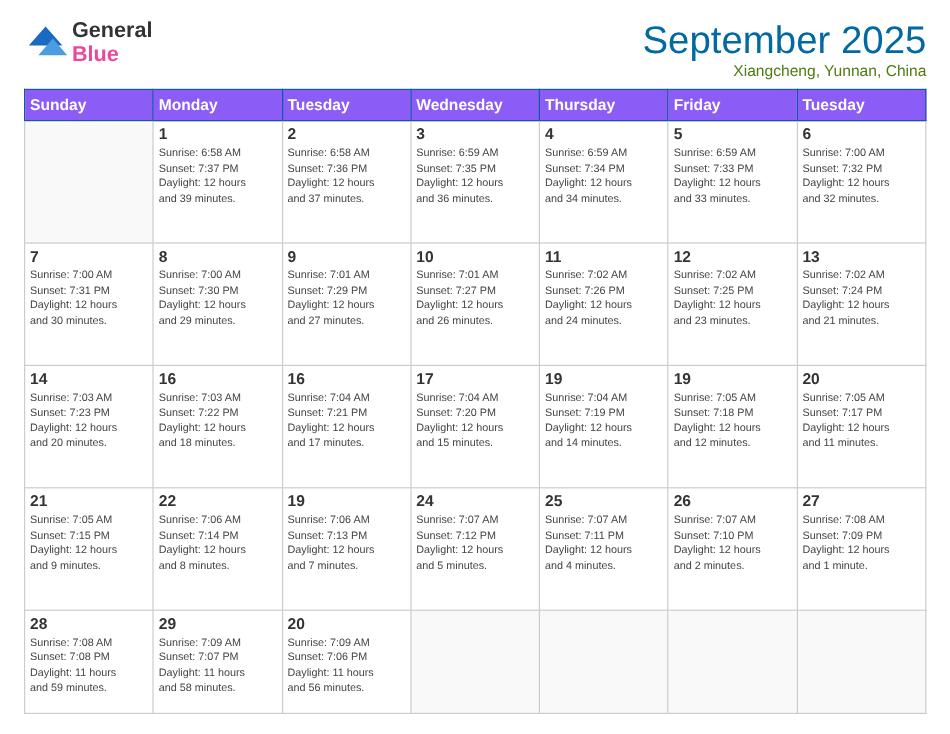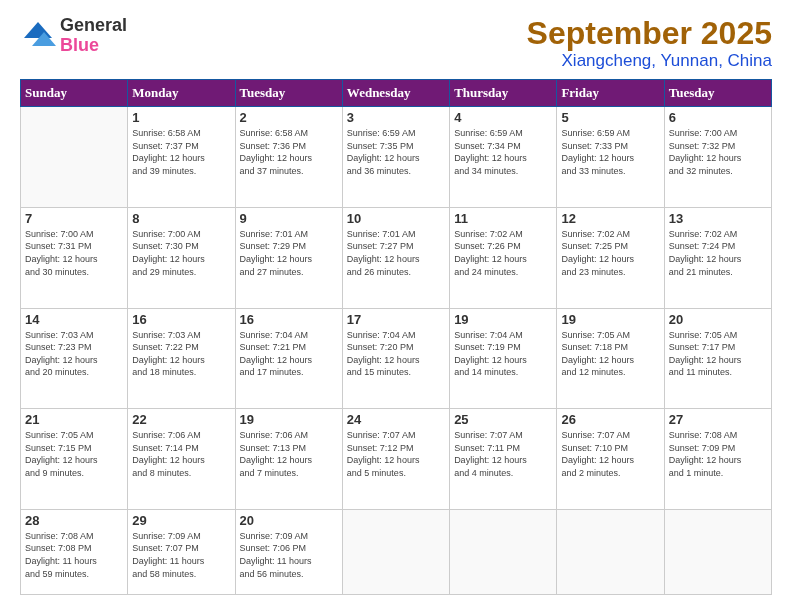--- a/index.html
+++ b/index.html
@@ -45,45 +45,44 @@
     }
     .logo-icon {
       width: 36px;
       height: 36px;
     }
     .title-block {
       text-align: right;
     }
     .main-title {
       font-size: 32px;
-      font-weight: bold;
-      color: #a16207;
+      font-weight: normal;
+      color: #0369a1;
       line-height: 1.1;
     }
     .subtitle {
-      font-size: 17px;
-      color: #1d4ed8;
+      font-size: 13px;
+      color: #4d7c0f;
       text-align: right;
     }
     .calendar {
       flex: 1;
       border: 1px solid #ccc;
       border-collapse: collapse;
       width: 100%;
       table-layout: fixed;
     }
     .calendar th {
-      background: #701a75;
+      background: #8b5cf6;
       color: #fff;
       font-size: 13px;
       font-weight: bold;
       padding: 5px 4px;
       text-align: left;
       border: 1px solid #1557a0;
-      font-family: Liberation Serif, serif;
     }
     .calendar td {
       vertical-align: top;
       border: 1px solid #ccc;
       padding: 3px 4px;
       font-size: 9.5px;
       color: #333;
       height: 88px;
     }
     .day-num {

